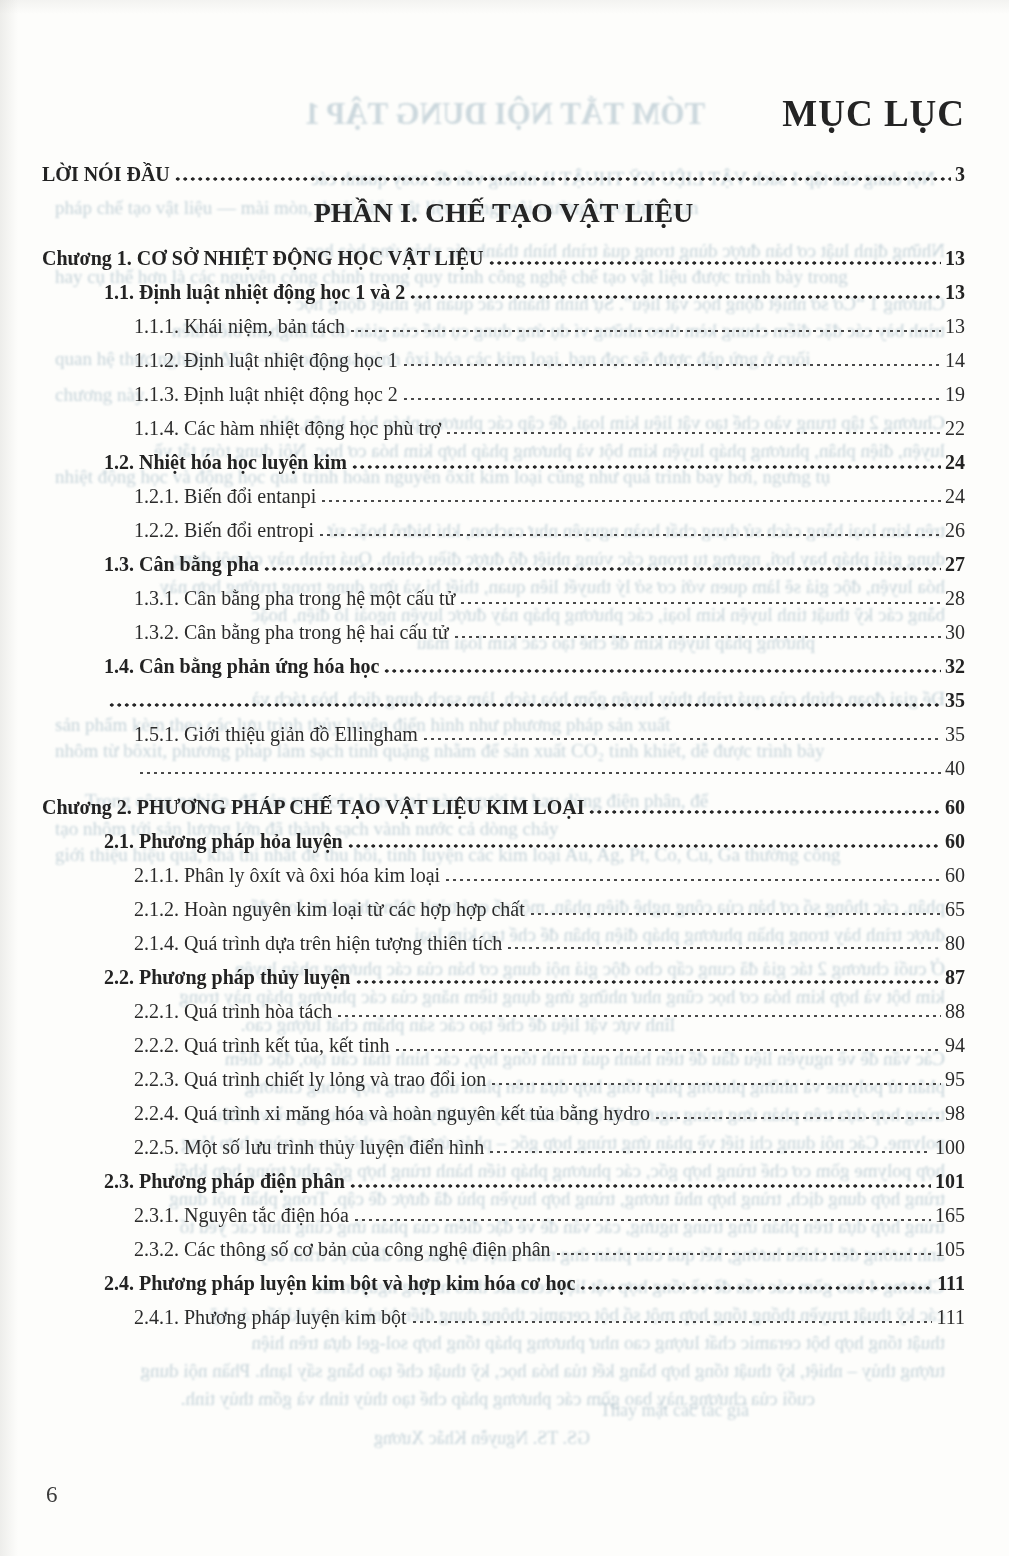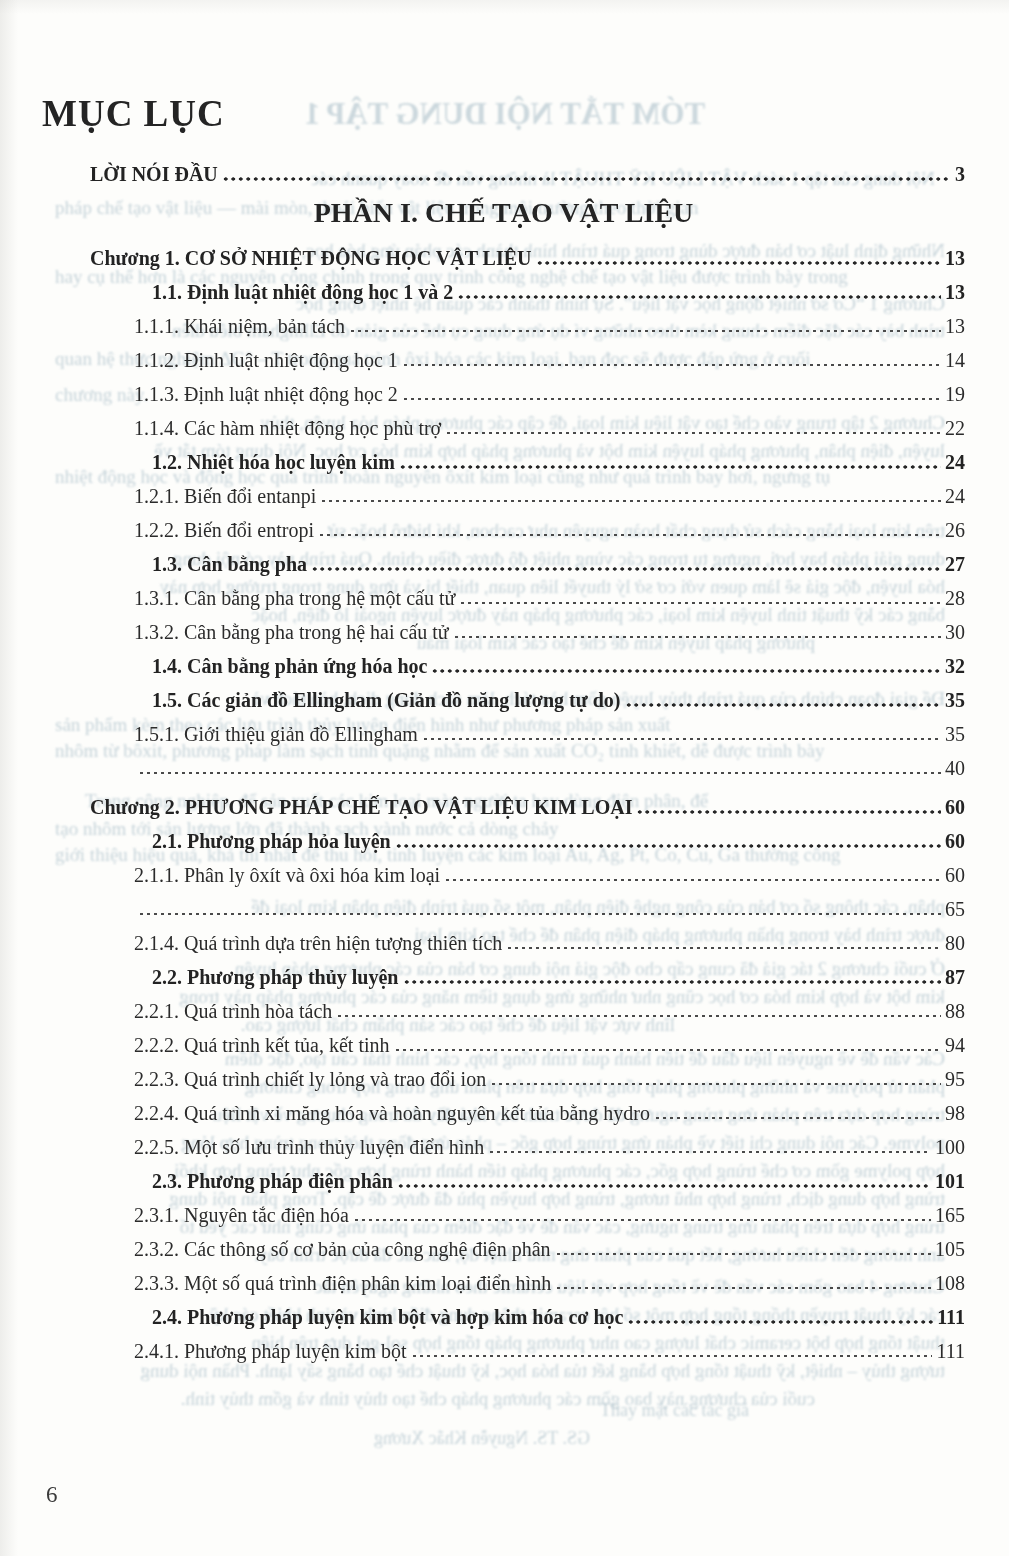--- a/index.html
+++ b/index.html
@@ -33,21 +33,21 @@
   .bleed-line.mirror{transform:scaleX(-1);}
   .bleed-line.bold{font-weight:bold;opacity:.55;text-align:center;}
   
   .content{
     position:absolute;inset:0;z-index:2;
     padding:92px 44px 0 42px;
     box-sizing:border-box;
   }
   h1.doc-title{
     margin:0 0 26px 0;
-    text-align:left;
+    text-align:right;
     font-size:37px;
     font-weight:bold;
     letter-spacing:1px;
     color:#242424;
   }
   .part-heading{
     text-align:center;
     font-weight:bold;
     font-size:28px;
     margin:10px 0 16px 0;
@@ -67,21 +67,21 @@
     align-self:flex-end;
     height:6px;
     margin:0 4px 5px 4px;
     min-width:18px;
     background-image:radial-gradient(circle, #4a4a4a 1.25px, rgba(0,0,0,0) 1.5px);
     background-size:7px 6px;
     background-repeat:repeat-x;
     background-position:0 100%;
   }
   .row .pg{white-space:nowrap;}
-  .row.front,.row.chapter,.row.section{font-weight:bold;color:#232323;margin-left:48px;}
+  .row.front,.row.chapter,.row.section{font-weight:bold;color:#232323;}
   .row.front .dots,.row.chapter .dots,.row.section .dots{
     background-image:radial-gradient(circle, #262626 1.5px, rgba(0,0,0,0) 1.75px);
     background-size:7.5px 6px;
   }
   .row.chapter{font-size:20px;margin-top:13px;}
   .row.section{padding-left:62px;margin-top:3px;}
   .row.sub{padding-left:92px;}
   .folio{
     position:absolute;
     left:46px;bottom:48px;
@@ -206,21 +206,20 @@
           <span class="label">1.3.2. Cân bằng pha trong hệ hai cấu tử</span>
           <span class="dots"></span>
           <span class="pg">30</span>
         </div>
         <div class="row section">
           <span class="label">1.4. Cân bằng phản ứng hóa học</span>
           <span class="dots"></span>
           <span class="pg">32</span>
         </div>
         <div class="row section">
-          <span class="label">1.5. Các giản đồ Ellingham (Giản đồ năng lượng tự do)</span>
           <span class="dots"></span>
           <span class="pg">35</span>
         </div>
         <div class="row sub">
           <span class="label">1.5.1. Giới thiệu giản đồ Ellingham</span>
           <span class="dots"></span>
           <span class="pg">35</span>
         </div>
         <div class="row sub">
           <span class="dots"></span>
@@ -235,20 +234,21 @@
           <span class="label">2.1. Phương pháp hỏa luyện</span>
           <span class="dots"></span>
           <span class="pg">60</span>
         </div>
         <div class="row sub">
           <span class="label">2.1.1. Phân ly ôxít và ôxi hóa kim loại</span>
           <span class="dots"></span>
           <span class="pg">60</span>
         </div>
         <div class="row sub">
+          <span class="label">2.1.2. Hoàn nguyên kim loại từ các hợp hợp chất</span>
           <span class="dots"></span>
           <span class="pg">65</span>
         </div>
         <div class="row sub">
           <span class="label">2.1.4. Quá trình dựa trên hiện tượng thiên tích</span>
           <span class="dots"></span>
           <span class="pg">80</span>
         </div>
         <div class="row section">
           <span class="label">2.2. Phương pháp thủy luyện</span>
@@ -287,25 +287,20 @@
         </div>
         <div class="row sub">
           <span class="label">2.3.1. Nguyên tắc điện hóa</span>
           <span class="dots"></span>
           <span class="pg">165</span>
         </div>
         <div class="row sub">
           <span class="label">2.3.2. Các thông số cơ bản của công nghệ điện phân</span>
           <span class="dots"></span>
           <span class="pg">105</span>
-        </div>
-        <div class="row sub">
-          <span class="label">2.3.3. Một số quá trình điện phân kim loại điển hình</span>
-          <span class="dots"></span>
-          <span class="pg">108</span>
         </div>
         <div class="row section">
           <span class="label">2.4. Phương pháp luyện kim bột và hợp kim hóa cơ học</span>
           <span class="dots"></span>
           <span class="pg">111</span>
         </div>
         <div class="row sub">
           <span class="label">2.4.1. Phương pháp luyện kim bột</span>
           <span class="dots"></span>
           <span class="pg">111</span>

